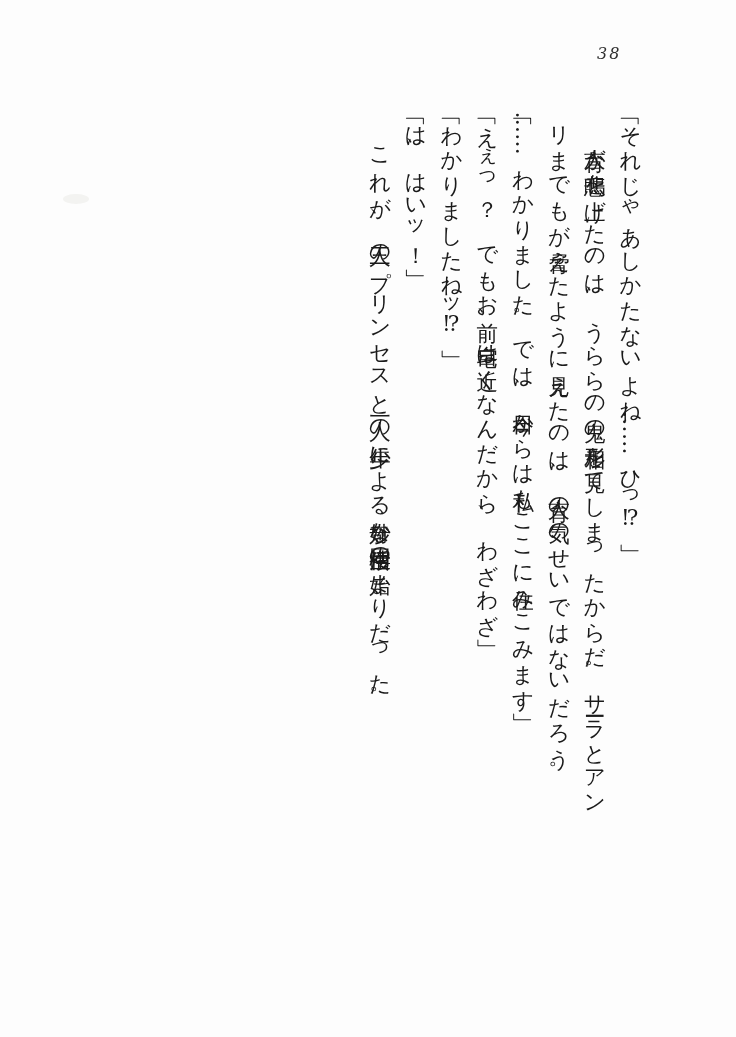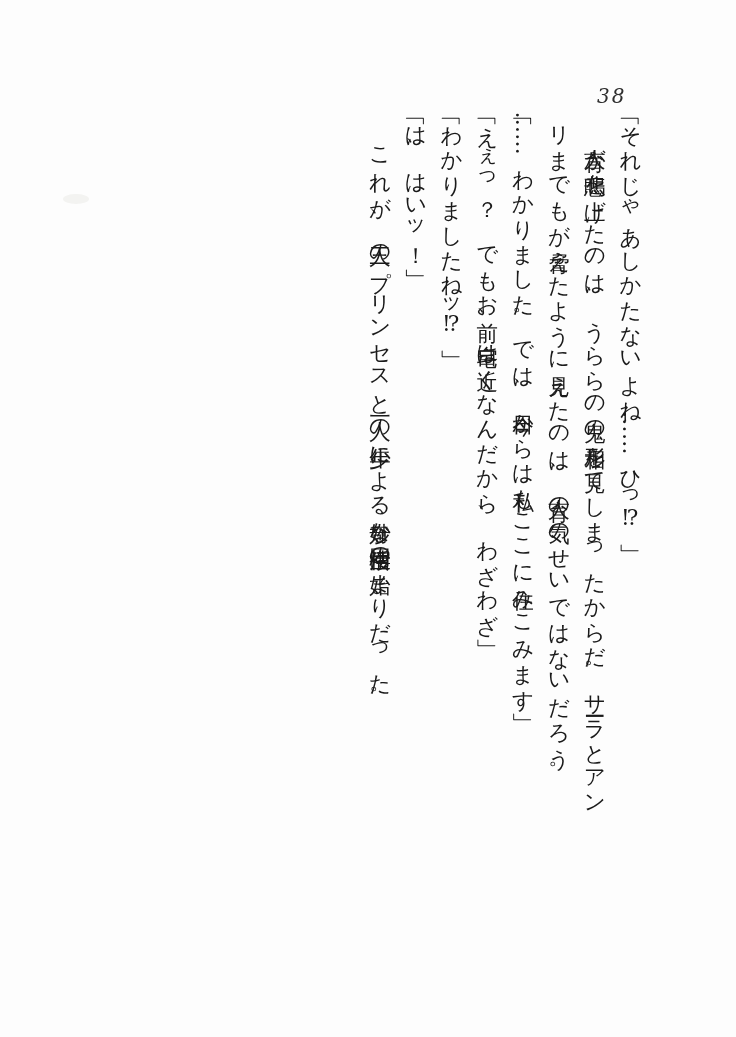--- a/index.html
+++ b/index.html
@@ -19,24 +19,23 @@
     background: #fdfdfd;
     overflow: hidden;
     font-family: "DejaVu Serif", "Liberation Serif", serif;
   }
   .page-number {
     position: absolute;
     top: 44px;
     left: 597px;
     font-family: "DejaVu Serif", "Liberation Serif", serif;
     font-style: italic;
-    font-size: 20px;
+    font-size: 16px;
     letter-spacing: 2px;
     color: #2f2f2f;
-    margin-top: 40px;
   }
   .vertical-text-block {
     position: absolute;
     top: 111px;
     right: 88px;
     height: 832px;
     writing-mode: vertical-rl;
     text-orientation: mixed;
     font-family: "DejaVu Serif", "Liberation Serif", serif;
     font-size: 21.5px;

